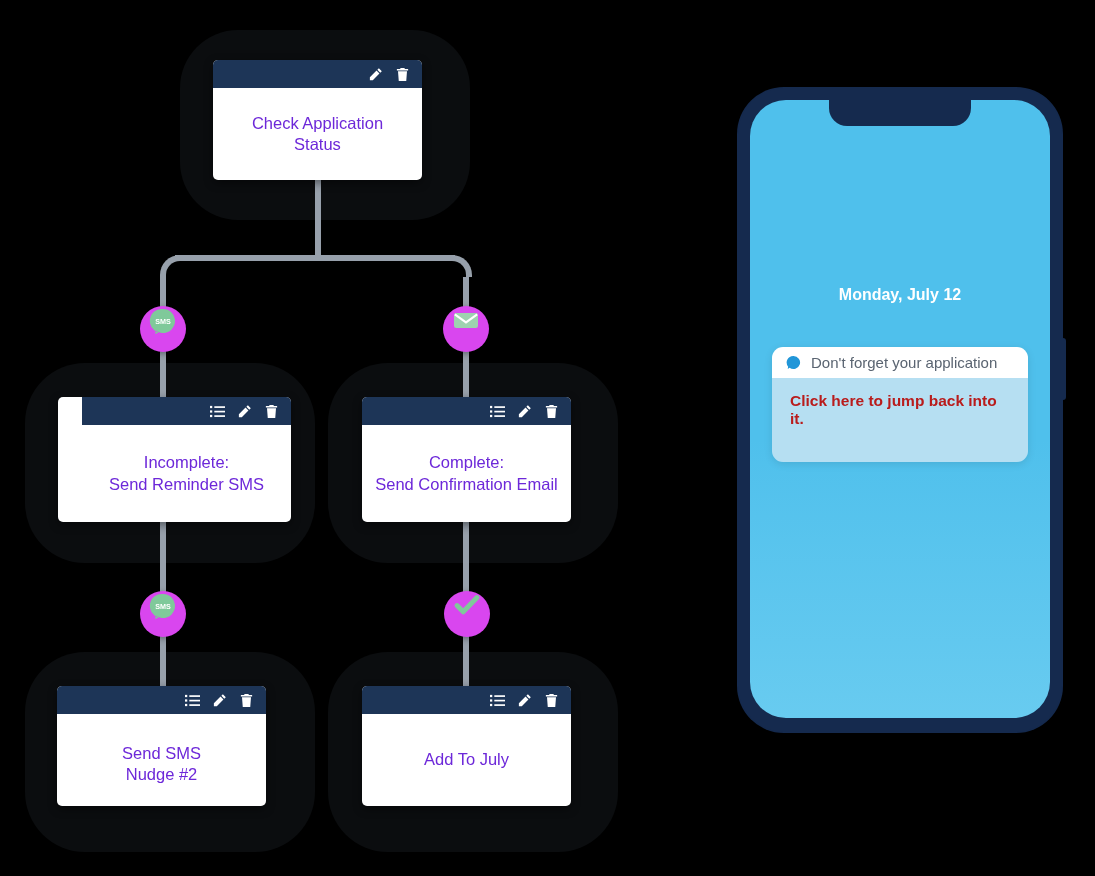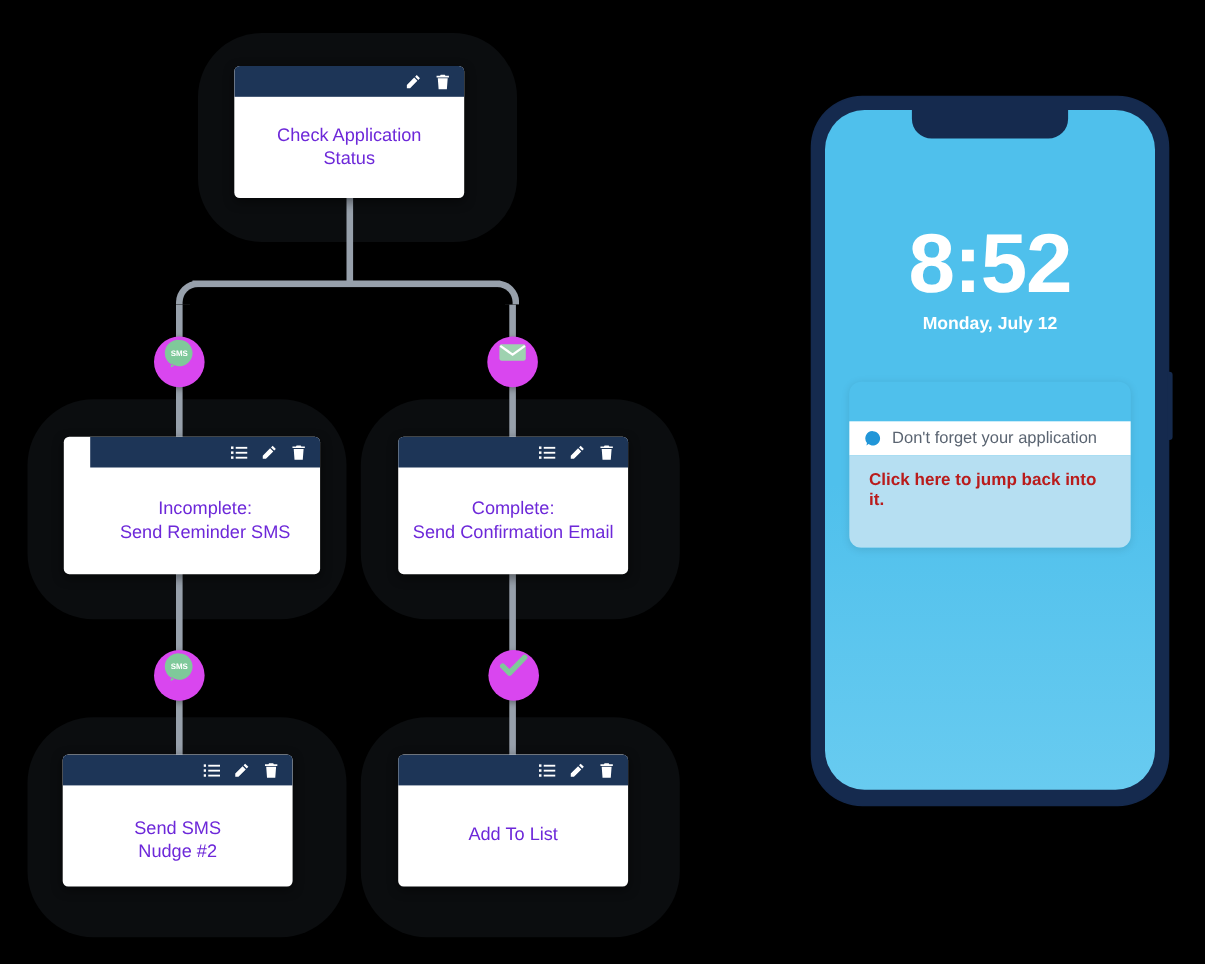--- a/index.html
+++ b/index.html
@@ -181,21 +181,20 @@
     overflow: hidden;
     box-shadow: 0 2px 8px rgba(0,0,0,0.10);
   }
   .notif-header {
     background: #ffffff;
     display: flex;
     align-items: center;
     gap: 10px;
     padding: 7px 14px;
     box-sizing: border-box;
-    margin-top: 36px;
   }
   .notif-app-icon { width: 15px; height: 15px; flex: none; display: block; }
   .notif-title {
     color: #5a6471;
     font-size: 15px;
   }
   .notif-body {
     background: #b6dff2;
     color: #b91c1c;
     font-size: 15.5px;
@@ -345,21 +344,21 @@
         <svg viewBox="0 0 16 16">
             <path d="M11.6 1.3l3.1 3.1-1.6 1.6-3.1-3.1 1.6-1.6zM9.1 3.8l3.1 3.1-7.1 7.1H2v-3.1l7.1-7.1z"></path>
           </svg>
       </span>
       <span class="hicon">
         <svg viewBox="0 0 16 16">
             <path d="M6 1h4l.6 1H14v1.6H2V2h3.4L6 1zM3.2 4.4h9.6L12 15H4L3.2 4.4z"></path>
           </svg>
       </span>
     </div>
-    <div class="node-body" style="height:92px;">Add To List</div>
+    <div class="node-body" style="height:92px;">Add To July</div>
   </div>
 
   <div class="badge" style="left:140px; top:306px;">
     <svg width="30" height="30" viewBox="0 0 30 30">
       <path d="M15 3a12 12 0 1 1-7.3 21.5l-.5 3.6 3.4-1.6A12 12 0 0 1 15 3z" fill="#7fc99a"></path>
       <text x="15" y="17.5" text-anchor="middle" fill="#ffffff" font-size="7.2" font-weight="bold" font-family="Liberation Sans, sans-serif">SMS</text>
     </svg>
   </div>
 
   <div class="badge" style="left:443px; top:306px;">
@@ -383,21 +382,20 @@
   </div>
 </div>
 
 <div id="phone">
   <div class="phone-frame"></div>
   <div class="phone-btn"></div>
 
   <div class="phone-screen">
     <div class="phone-notch"></div>
 
-    <div class="lock-time">8:52</div>
     <div class="lock-date">Monday, July 12</div>
 
     <div class="notification">
       <div class="notif-header">
         <svg class="notif-app-icon" viewBox="0 0 16 16">
           <path d="M8 1a7 7 0 1 1-4.2 12.6L1.8 15l.5-2.6A7 7 0 0 1 8 1z" fill="#2196d8"></path>
         </svg>
         <span class="notif-title">Don't forget your application</span>
       </div>
       <div class="notif-body">Click here to jump back into it.</div>

